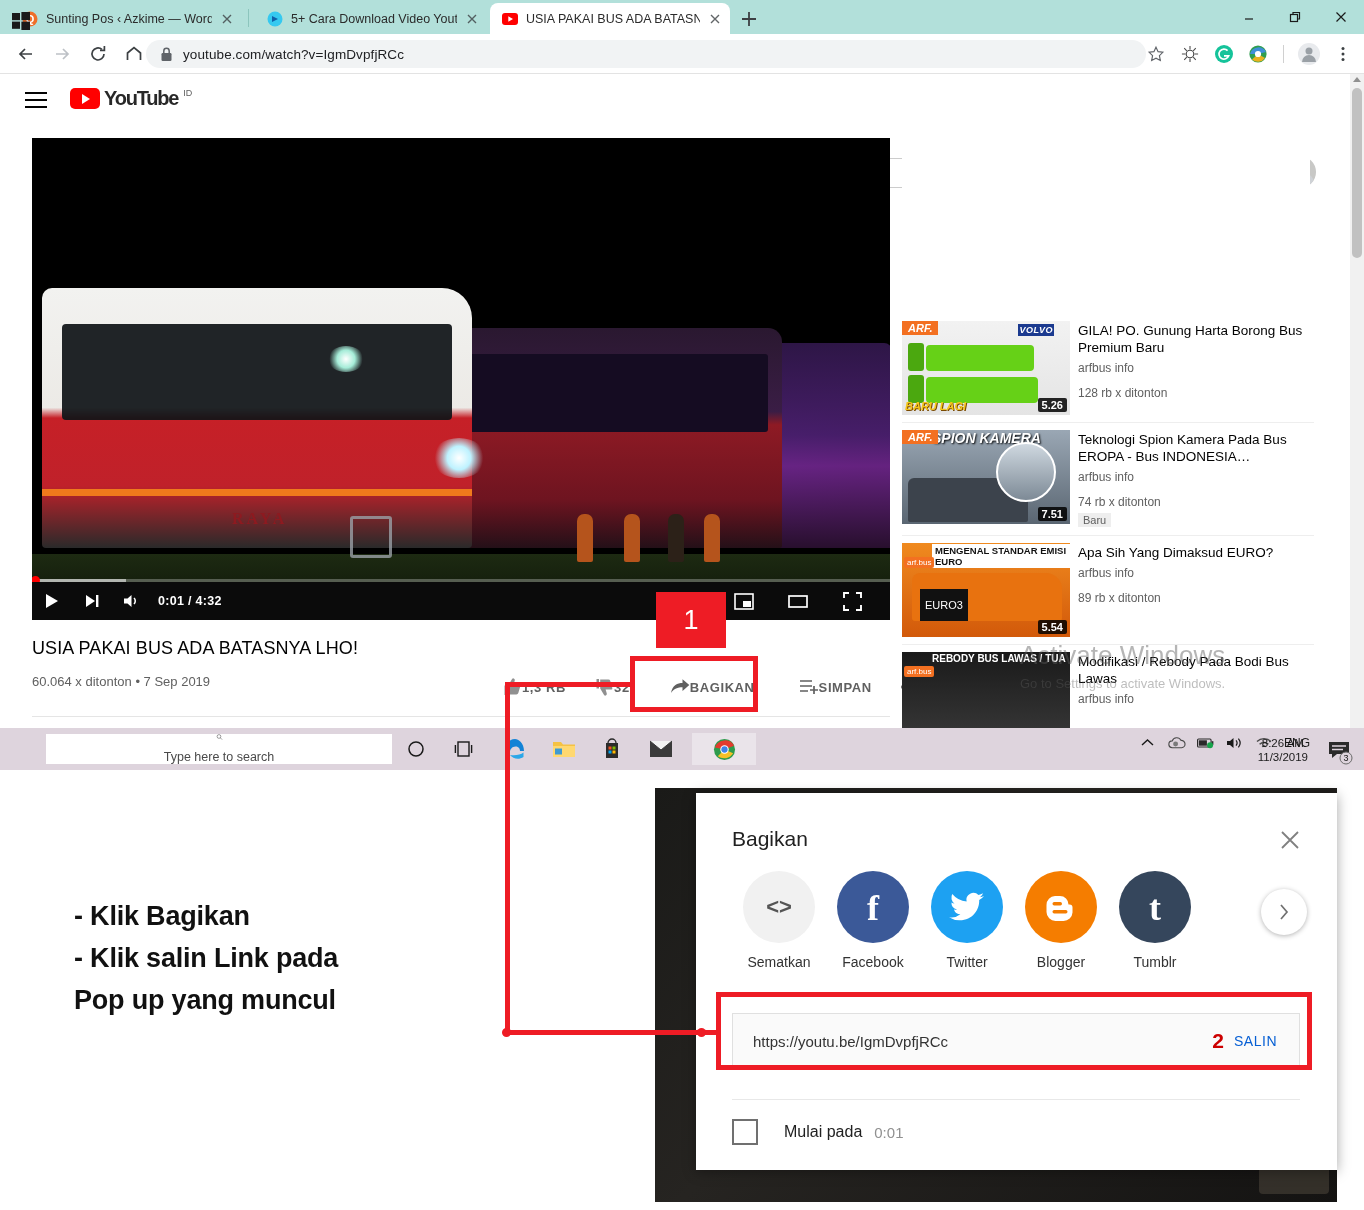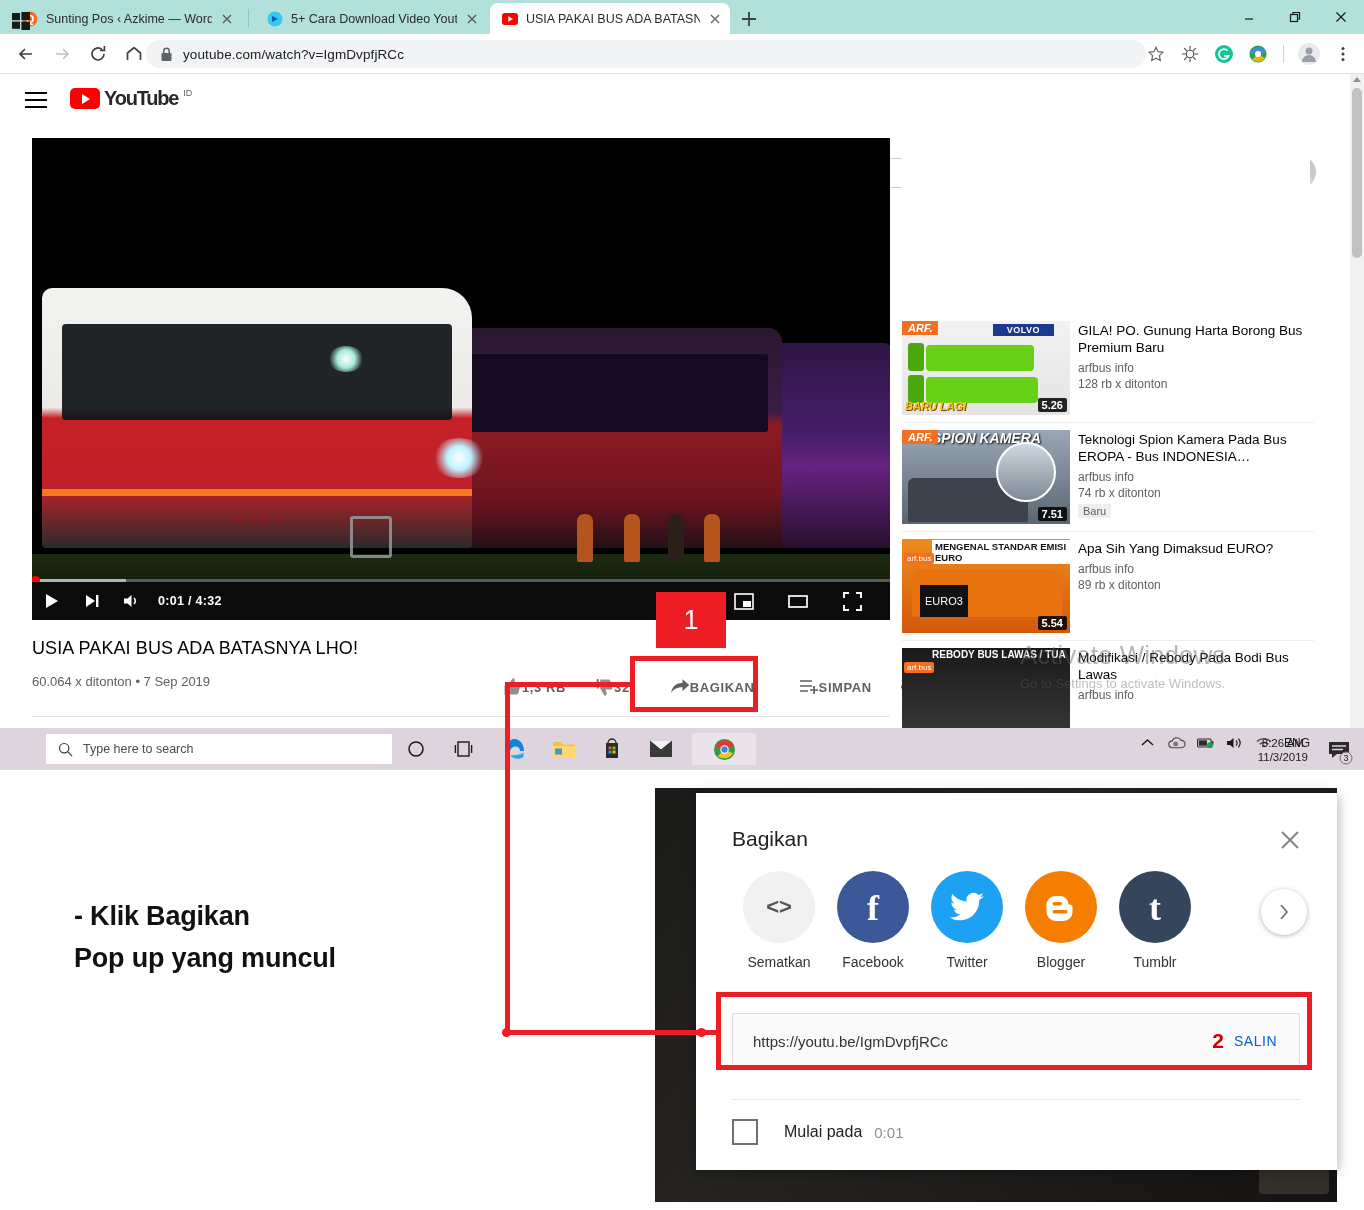--- a/index.html
+++ b/index.html
@@ -161,34 +161,34 @@
   .toggle .knob{position:absolute;right:-3px;top:-3px;width:20px;height:20px;border-radius:50%;background:#065fd4;}
   .srow{display:flex;gap:8px;padding:7px 0;width:412px;box-sizing:border-box;}
   .srow + .srow{border-top:1px solid #eee;}
   .sthumb{position:relative;width:168px;height:94px;flex:0 0 168px;overflow:hidden;background:#333;}
   .sthumb .dur{position:absolute;right:3px;bottom:3px;background:rgba(0,0,0,.85);color:#fff;
     font-size:11px;font-weight:bold;padding:1px 4px;border-radius:2px;}
   .sinfo{flex:1 1 auto;min-width:0;padding-top:1px;}
   .stitle{font-size:13.5px;line-height:17px;color:#030303;font-weight:500;
     display:-webkit-box;-webkit-line-clamp:2;-webkit-box-orient:vertical;overflow:hidden;}
   .schan{font-size:12px;color:#606060;margin-top:5px;}
-  .sview{font-size:12px;color:#606060;margin-top:2px;}
+  .sview{font-size:12px;color:#606060;margin-top:11px;}
   .badge-new{display:inline-block;margin-top:4px;background:#eee;color:#606060;font-size:11px;padding:1px 5px;}
 
   
   .th{position:absolute;inset:0;}
   .th-arf{position:absolute;left:0;top:0;background:#f37021;color:#fff;font-size:11px;font-weight:bold;
     font-style:italic;padding:1px 6px;z-index:3;}
   .th1{background:linear-gradient(#f2f2f2,#e4e4e4);}
   .th1 .b1{position:absolute;left:24px;top:24px;width:108px;height:26px;background:#66d117;border-radius:4px;}
   .th1 .b2{position:absolute;left:24px;top:56px;width:112px;height:26px;background:#66d117;border-radius:4px;}
   .th1 .f1{position:absolute;left:6px;top:22px;width:16px;height:28px;background:#4ba80f;border-radius:3px;}
   .th1 .f2{position:absolute;left:6px;top:54px;width:16px;height:28px;background:#4ba80f;border-radius:3px;}
   .th1 .vol{position:absolute;right:16px;top:3px;background:#1b3a8f;color:#fff;font-size:9px;
-    font-weight:bold;padding:1px 14px;letter-spacing:.5px;}
+    font-weight:bold;padding:1px 1px;letter-spacing:.5px;font-style:italic;}
   .th1 .lagi{position:absolute;left:3px;bottom:3px;color:#f5c518;font-size:11px;font-weight:bold;
     font-style:italic;text-shadow:1px 1px 0 #7a4a00;}
   .th2{background:linear-gradient(#9aa7b4,#5a6672);}
   .th2 .cap{position:absolute;left:30px;top:2px;color:#fff;font-size:14px;font-weight:bold;
     font-style:italic;text-shadow:1px 1px 2px #000;line-height:13px;}
   .th2 .circ{position:absolute;right:14px;top:12px;width:56px;height:56px;border-radius:50%;
     background:linear-gradient(#cfd8e0,#7d8a96);border:2px solid #fff;}
   .th2 .bus{position:absolute;left:6px;bottom:2px;width:120px;height:44px;background:#3c434c;border-radius:6px 10px 2px 2px;}
   .th3{background:linear-gradient(#f08a1f,#d2590a);}
   .th3 .cap{position:absolute;left:30px;top:1px;color:#111;background:#fff;font-size:9.5px;
@@ -207,21 +207,21 @@
     font-size:13px;white-space:nowrap;pointer-events:none;}
   .scrollbar{position:absolute;right:0;top:74px;width:14px;height:654px;background:#f1f1f1;}
   .scrollbar .thumb{position:absolute;left:2px;top:14px;width:10px;height:170px;background:#c1c1c1;border-radius:5px;}
   .scrollbar .up{position:absolute;left:3px;top:3px;width:0;height:0;
     border-left:4px solid transparent;border-right:4px solid transparent;border-bottom:5px solid #909090;}
 
   
   .taskbar{position:absolute;left:0;top:728px;width:1364px;height:42px;background:#ded4dd;}
   .start{position:absolute;left:6px;top:7px;width:30px;height:28px;display:flex;align-items:center;justify-content:center;}
   .searchbox{position:absolute;left:46px;top:734px;width:346px;height:30px;background:#fff;
-    display:flex;align-items:center;gap:10px;padding:0 12px;box-sizing:border-box;}
+    display:flex;align-items:center;gap:10px;padding:0 12px;box-sizing:border-box;flex-direction:column;}
   .searchbox .ph{font-size:12.5px;color:#4a4a4a;}
   .tb-app{position:absolute;top:733px;width:36px;height:32px;display:flex;align-items:center;justify-content:center;}
   .tb-app.act{background:rgba(255,255,255,.38);}
   .tray{position:absolute;right:54px;top:734px;display:flex;align-items:center;gap:11px;}
   .tray .ti{width:18px;height:18px;display:flex;align-items:center;justify-content:center;}
   .tray .eng{font-size:12px;color:#1a1a1a;}
   .clock{position:absolute;right:56px;top:736px;text-align:center;font-size:11.5px;color:#1a1a1a;line-height:14px;}
   .notif{position:absolute;right:10px;top:736px;width:30px;height:30px;}
 
   
@@ -853,15 +853,16 @@
   <div class="red-box" style="left:630px;top:656px;width:128px;height:56px"></div>
   <div class="badge1">1</div>
   <div class="red-box" style="left:716px;top:992px;width:596px;height:78px"></div>
   <div class="redline" style="left:505px;top:682px;width:130px;height:5px"></div>
   <div class="redline" style="left:505px;top:682px;width:5px;height:353px"></div>
   <div class="redline" style="left:505px;top:1030px;width:216px;height:5px"></div>
   <div class="reddot" style="left:502px;top:1028px"></div>
   <div class="reddot" style="left:697px;top:1028px"></div>
   <div class="instr">
     <div>- Klik Bagikan</div>
+    <div>- Klik salin Link pada</div>
     <div>Pop up yang muncul</div>
   </div>
 </div>
 
 </body></html>

